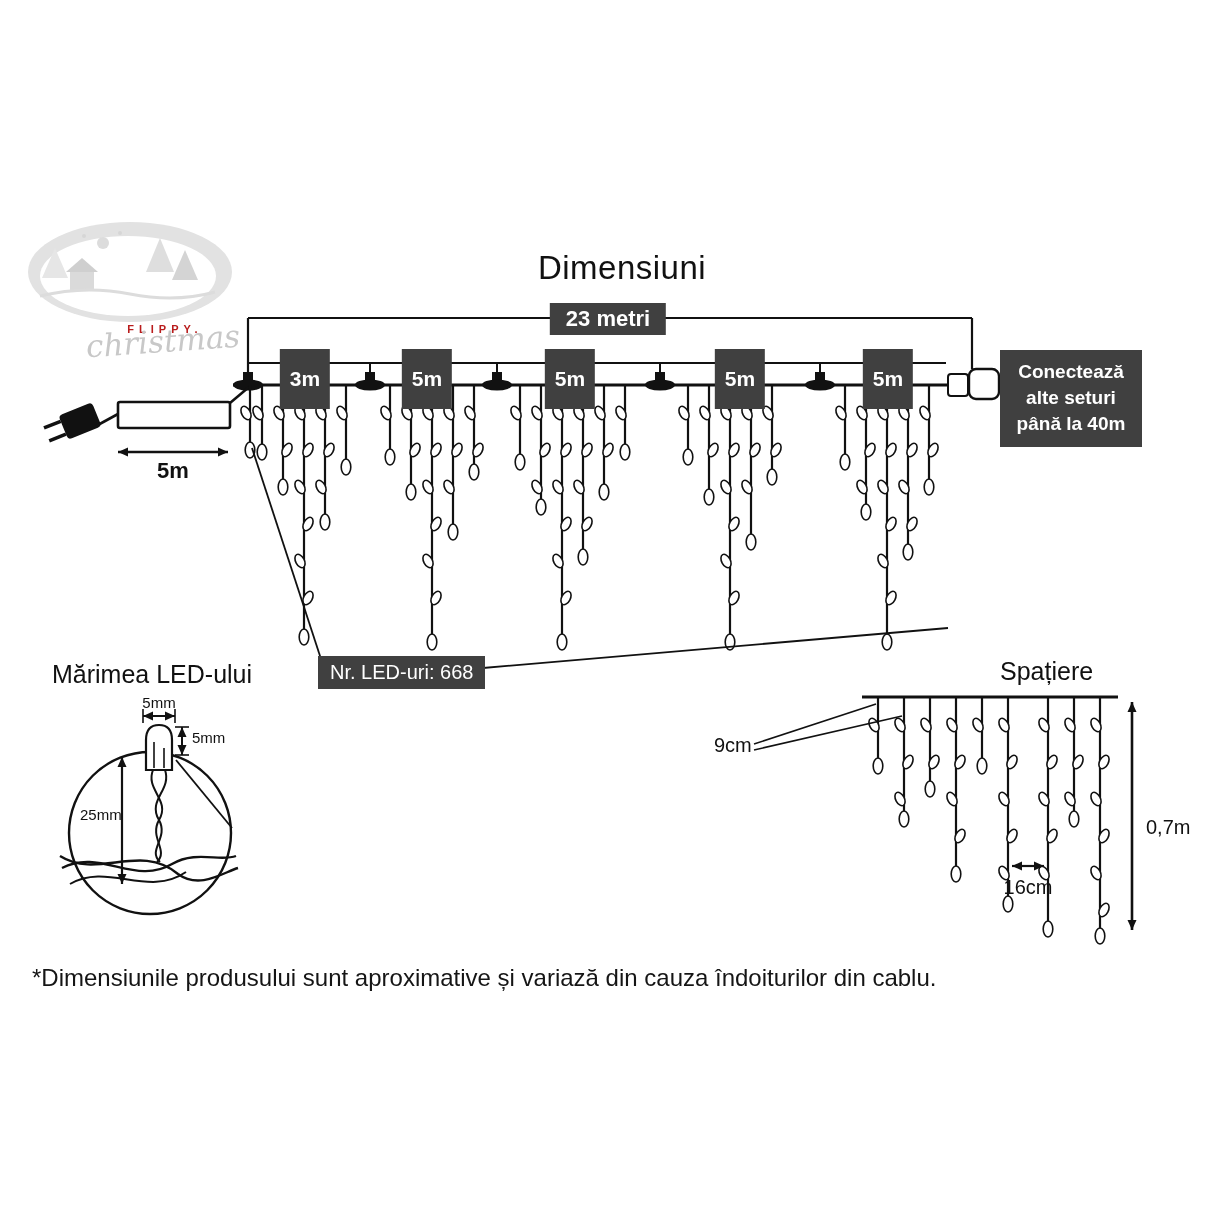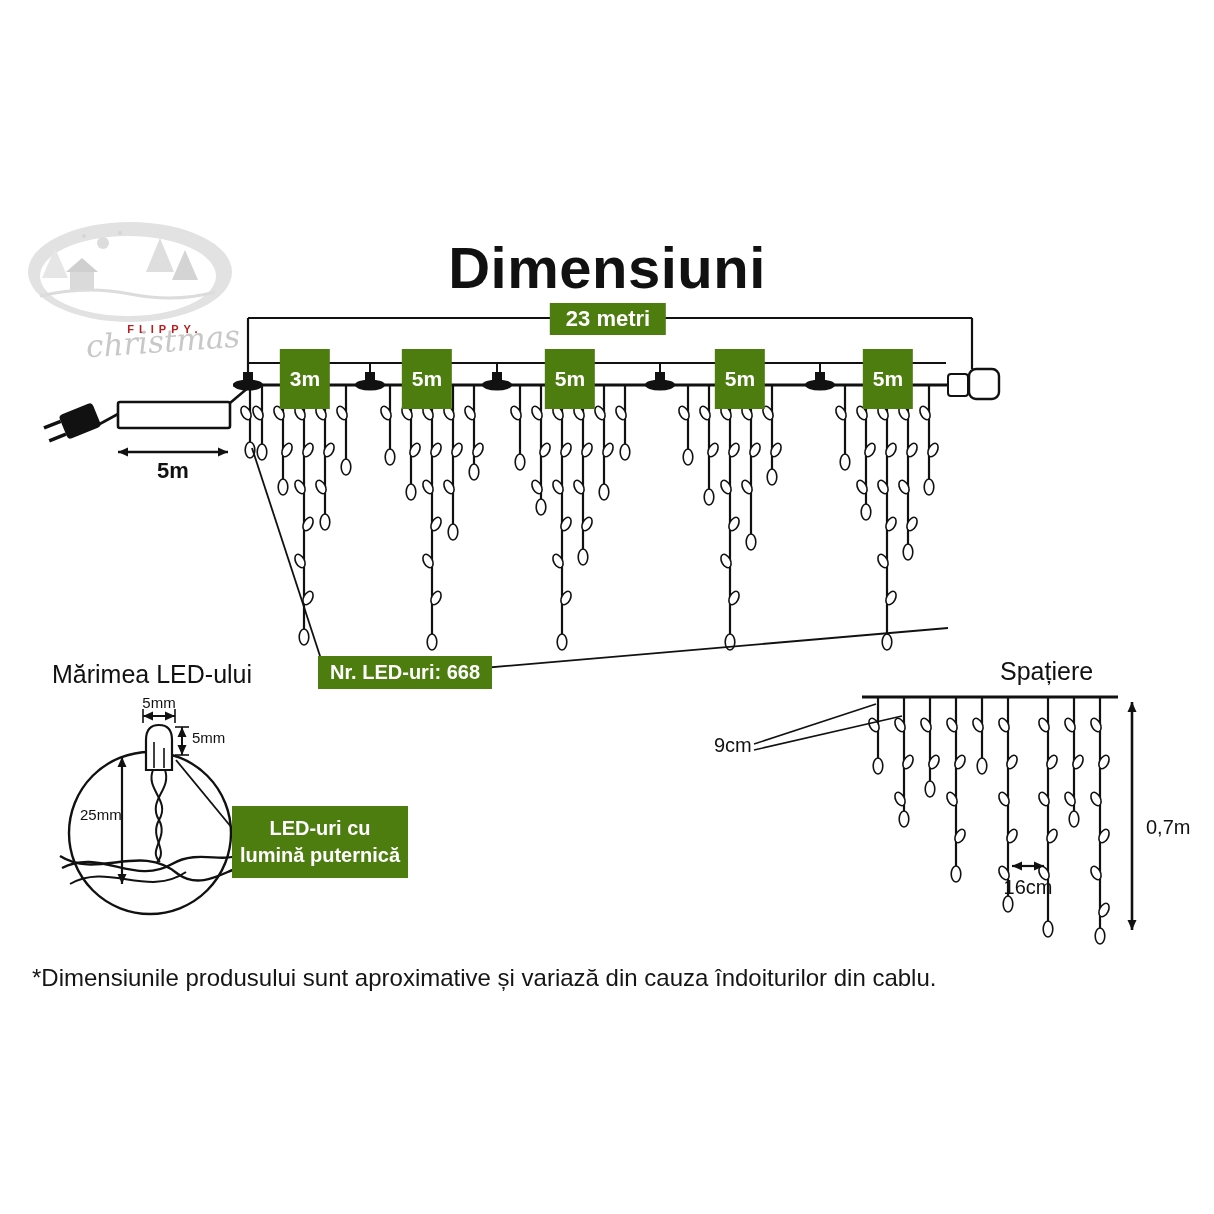--- a/index.html
+++ b/index.html
@@ -1,27 +1,27 @@
 <!DOCTYPE html>
 <html><head>
 <meta charset="utf-8">
 <style>
   html,body{margin:0;padding:0;background:#fff;}
   .stage{position:relative;width:1214px;height:1214px;background:#fff;overflow:hidden;
          font-family:"Liberation Sans",sans-serif;color:#111;}
   #dg{position:absolute;left:0;top:0;}
   .title{position:absolute;left:50%;top:234px;transform:translateX(-50%);
-         font-size:58px;font-weight:700;letter-spacing:.5px;margin:0;white-space:nowrap;}
-  .bb{position:absolute;background:#4d7c0f;color:#fff;font-weight:700;text-align:center;}
+         font-size:33px;font-weight:400;letter-spacing:.5px;margin:15px;white-space:nowrap;}
+  .bb{position:absolute;background:#404040;color:#fff;font-weight:700;text-align:center;}
   .box-23{left:608px;top:303px;transform:translateX(-50%);font-size:22px;padding:3px 16px;white-space:nowrap;}
   .seg{top:349px;transform:translateX(-50%);font-size:21px;padding:18px 10px;white-space:nowrap;}
   .s1{left:305px}.s2{left:427px}.s3{left:570px}.s4{left:740px}.s5{left:888px}
   .lead-label{position:absolute;left:173px;top:458px;transform:translateX(-50%);font-size:22px;font-weight:600;}
   .connect-box{left:1000px;top:350px;width:138px;font-size:19px;padding:9px 2px;line-height:1.38;}
-  .ledcount-box{left:318px;top:656px;font-size:20px;padding:5px 12px;white-space:nowrap;font-weight:700;}
+  .ledcount-box{left:318px;top:656px;font-size:20px;padding:5px 12px;white-space:nowrap;font-weight:400;}
   .heading{position:absolute;font-size:25px;color:#111;white-space:nowrap;}
   .led-heading{left:52px;top:660px;}
   .spacing-heading{left:1000px;top:642px;margin-top:15px;}
   .dim{position:absolute;font-size:15px;color:#111;white-space:nowrap;}
   .dim-5top{left:159px;top:694px;transform:translateX(-50%);}
   .dim-5right{left:192px;top:729px;}
   .dim-25{left:80px;top:806px;}
   .dim-9{left:714px;top:734px;font-size:20px;text-align:center;}
   .dim-16{left:1028px;top:876px;transform:translateX(-50%);font-size:20px;}
   .dim-07{left:1146px;top:816px;font-size:20px;}
@@ -300,28 +300,32 @@
 
   <div class="bb box-23">23 metri</div>
   <div class="bb seg s1">3m</div>
   <div class="bb seg s2">5m</div>
   <div class="bb seg s3">5m</div>
   <div class="bb seg s4">5m</div>
   <div class="bb seg s5">5m</div>
 
   <div class="lead-label">5m</div>
 
+  <div class="bb connect-box">
+    <div>Conectează</div>
+    <div>alte seturi</div>
+    <div>până la 40m</div>
+  </div>
 
   <div class="bb ledcount-box">Nr. LED-uri: 668</div>
 
   <div class="heading led-heading">Mărimea LED-ului</div>
   <div class="dim dim-5top">5mm</div>
   <div class="dim dim-5right">5mm</div>
   <div class="dim dim-25">25mm</div>
-  <div class="bb ledinfo-box">LED-uri cu lumină puternică</div>
 
   <div class="heading spacing-heading">Spațiere</div>
   <div class="dim dim-9">9cm</div>
   <div class="dim dim-16">16cm</div>
   <div class="dim dim-07">0,7m</div>
 
   <div class="disclaimer">*Dimensiunile produsului sunt aproximative și variază din cauza îndoiturilor din cablu.</div>
 </div>
 
 </body></html>

